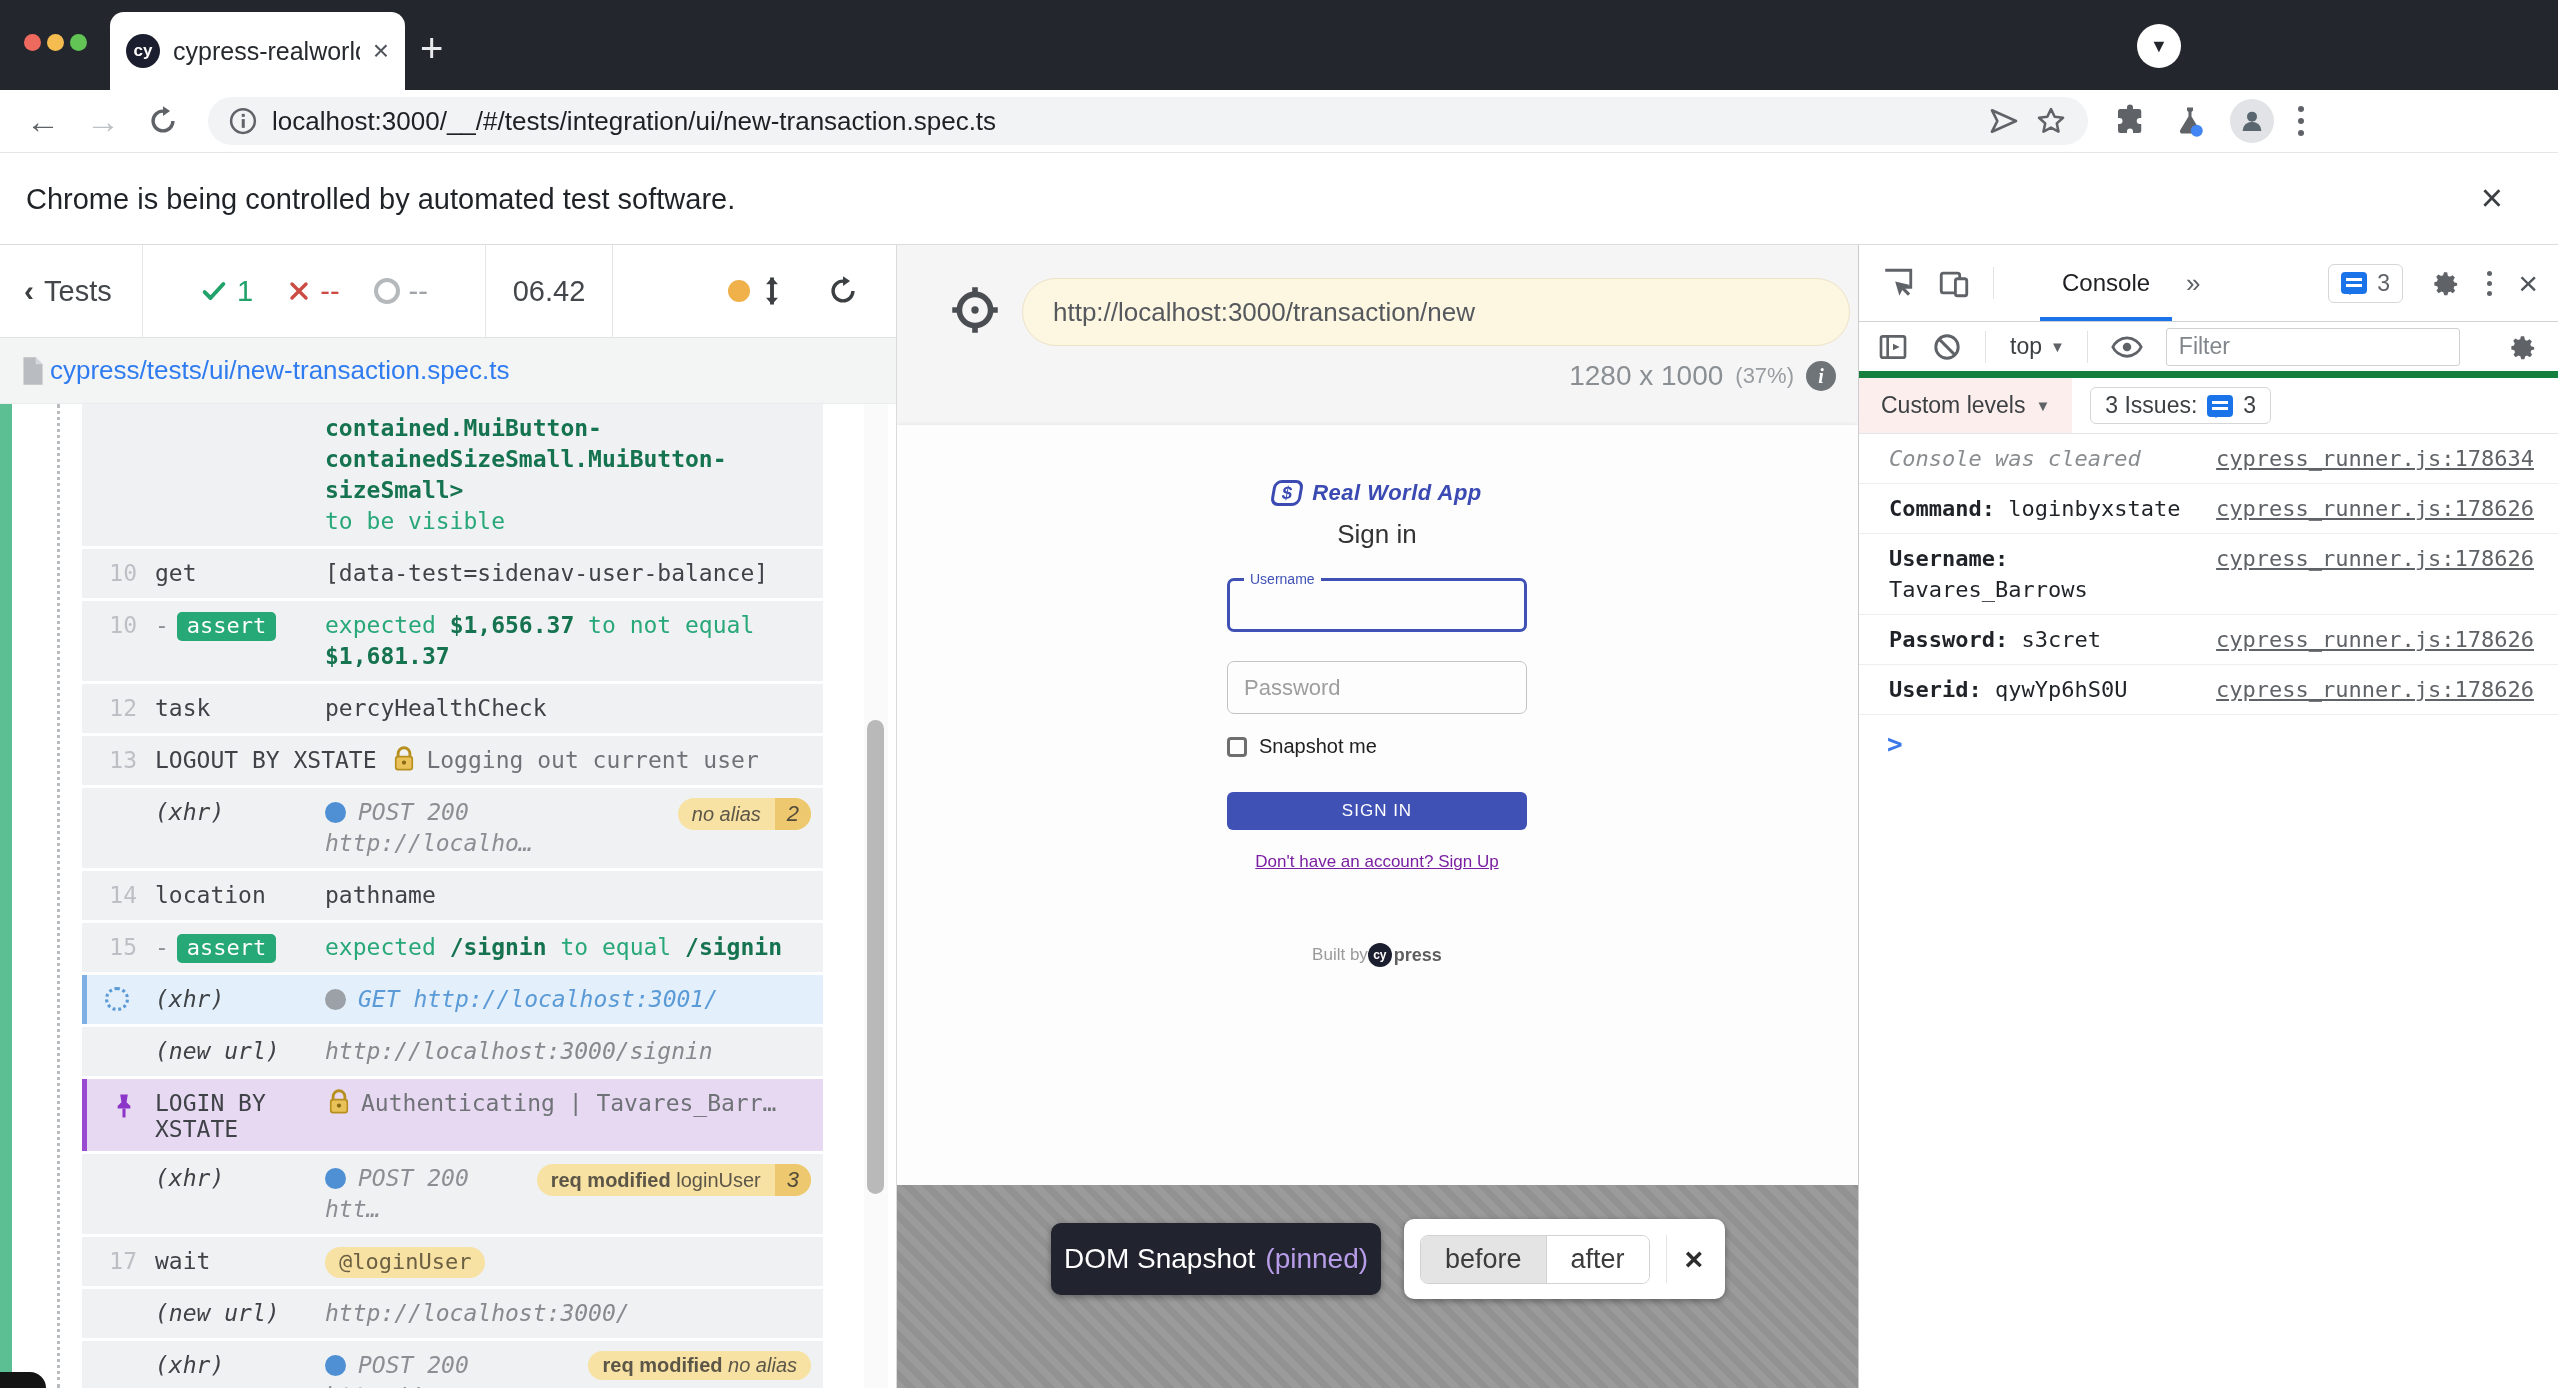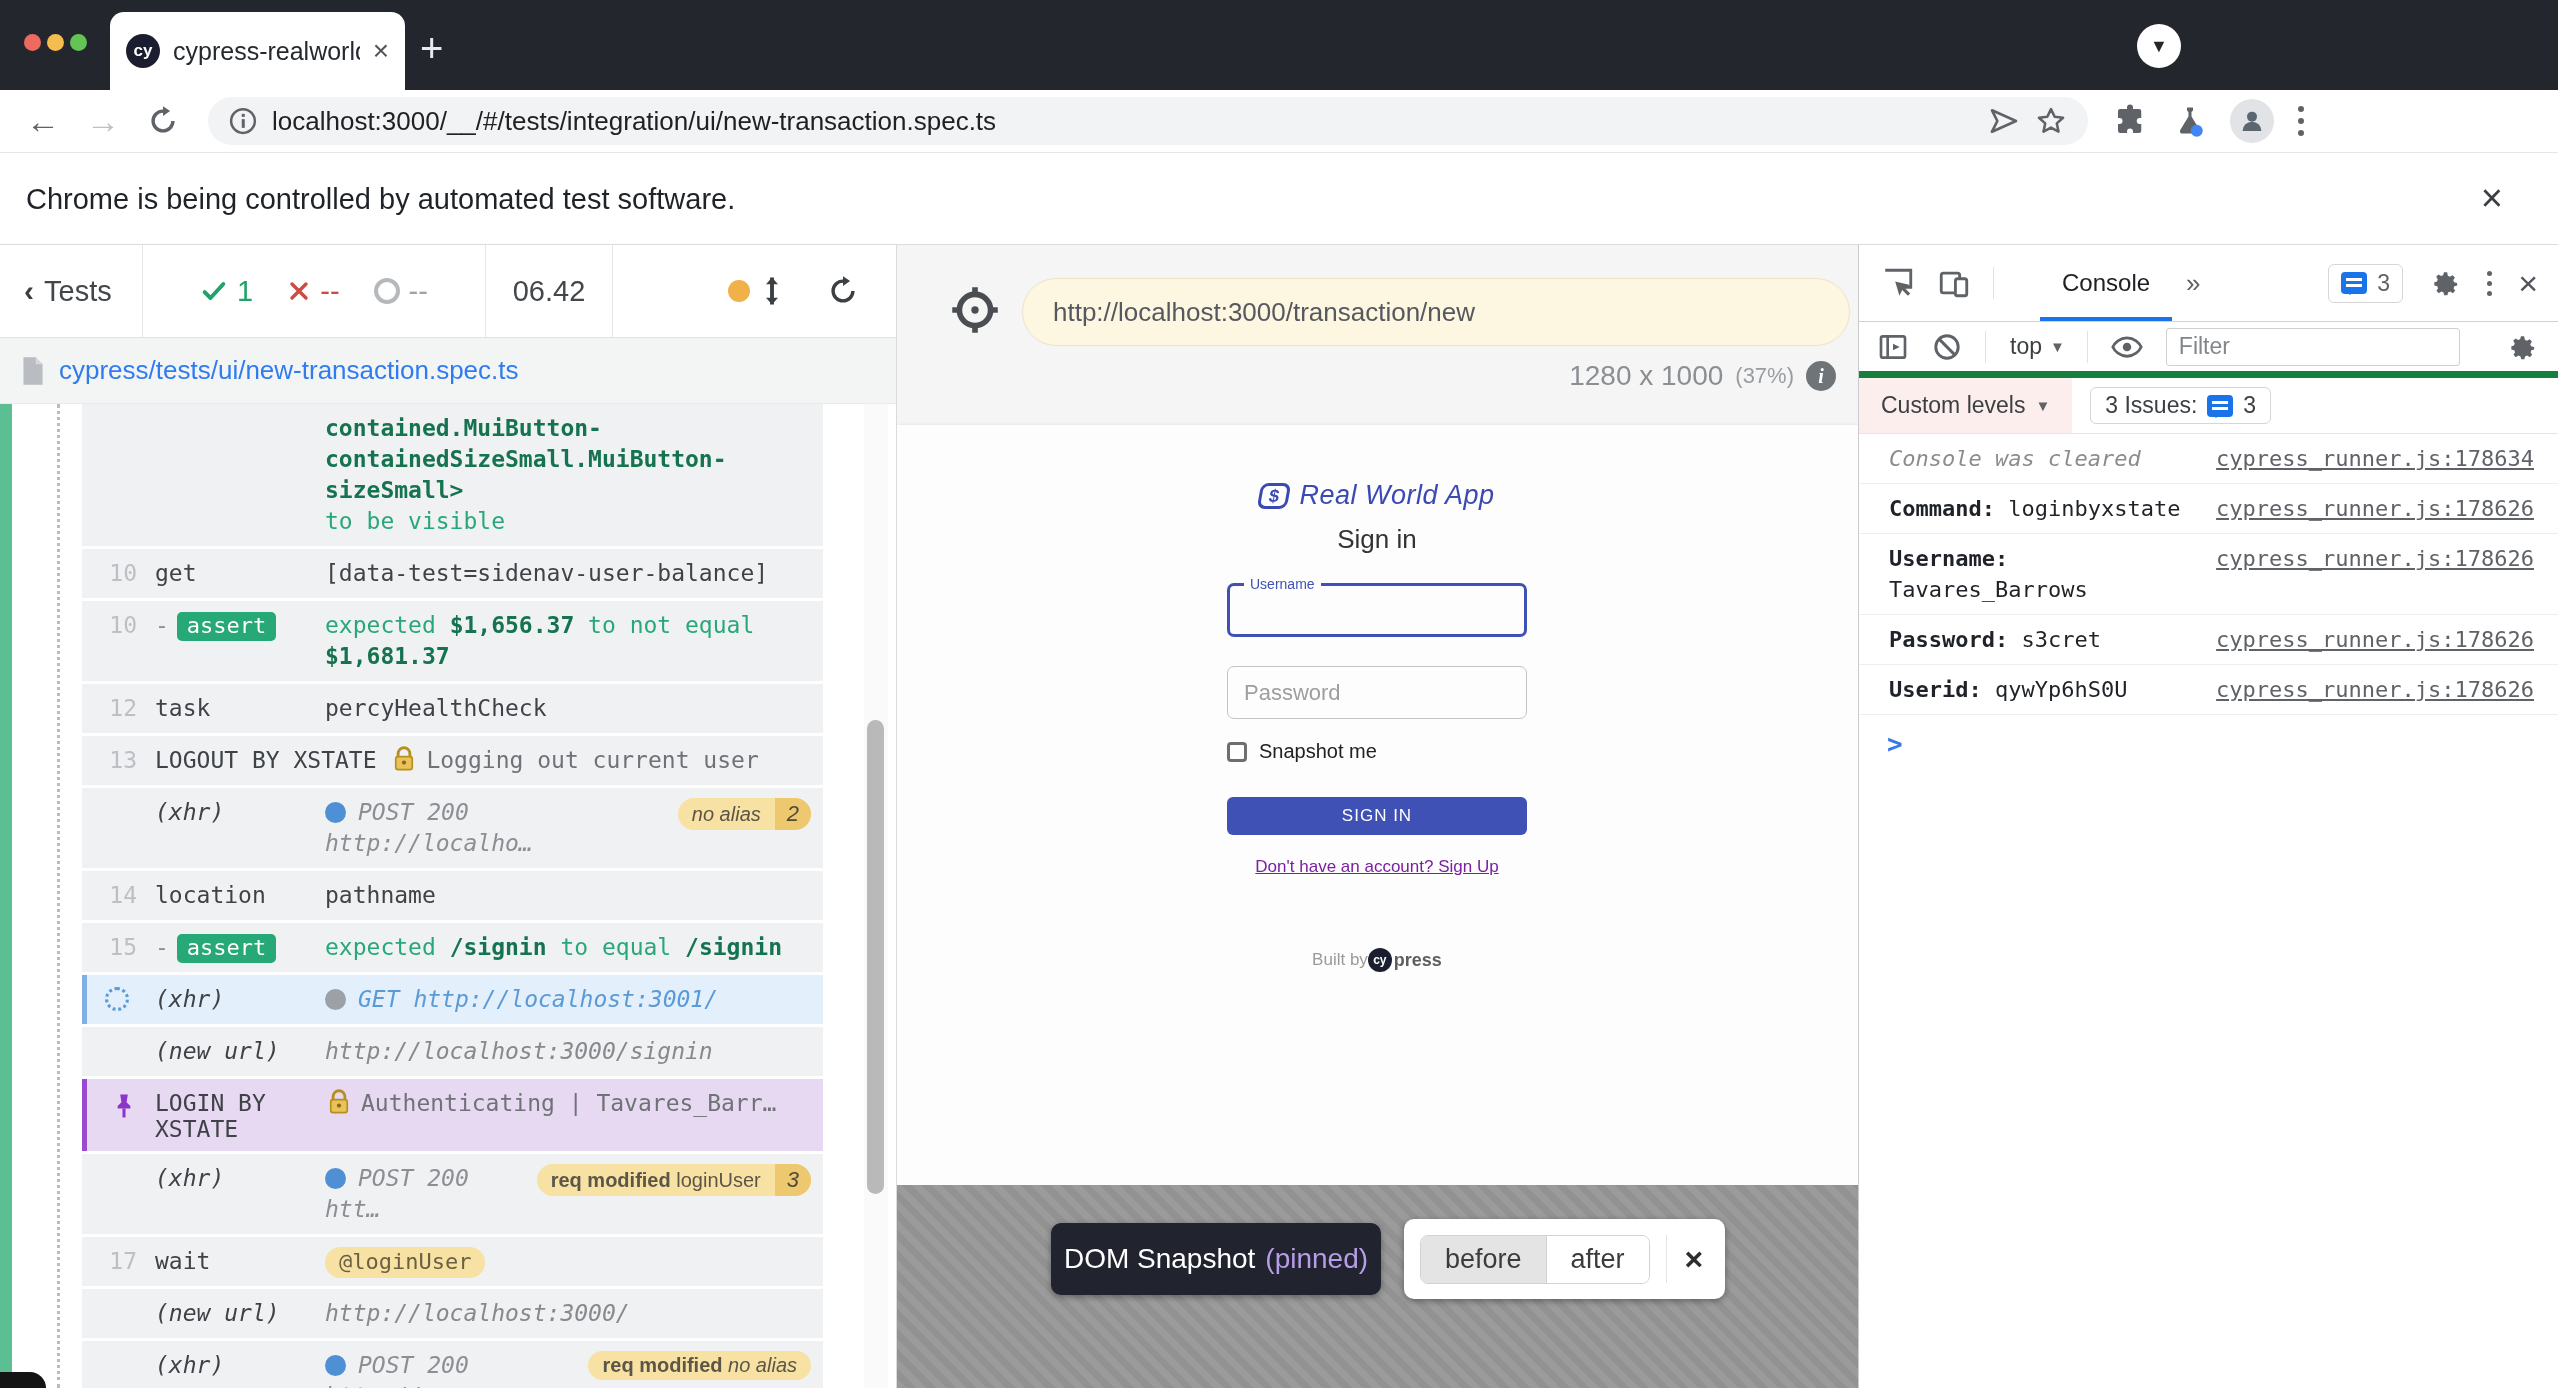--- a/index.html
+++ b/index.html
@@ -45,21 +45,21 @@
   #rep-back { width:142px; padding-left:24px; gap:10px; }
   #rep-back .chev { font-size:30px; font-weight:bold; color:#3c4043; }
   #rep-stats { width:343px; border-left:1px solid #e6e6e6; justify-content:center; gap:34px; }
   .stat { display:flex; align-items:center; gap:9px; font-size:29px; }
   .stat.pass { color:#21a26b; } .stat.fail { color:#cc4b43; } .stat.pend { color:#9fa3a7; }
   .ring { width:26px; height:26px; border:4px solid #b5b9bc; border-radius:50%; }
   #rep-duration { width:127px; border-left:1px solid #e6e6e6; justify-content:center; color:#43474b; }
   #rep-controls { flex:1; border-left:1px solid #e6e6e6; justify-content:flex-end; gap:42px; padding-right:36px; }
   #autoscroll { display:flex; align-items:center; gap:10px; }
   #autoscroll .amber { width:22px; height:22px; border-radius:50%; background:#f0b14a; }
-  #specbar { height:66px; background:#f3f4f4; display:flex; align-items:center; gap:13px; padding-left:20px; border-bottom:1px solid #ebebeb; }
+  #specbar { height:66px; background:#f3f4f4; display:flex; align-items:center; gap:4px; padding-left:20px; border-bottom:1px solid #ebebeb; }
   #specname { font-size:26px; color:#2f7bf0; }
   #log { position:relative; height:984px; background:#fff; }
   #passbar { position:absolute; left:0; top:0; bottom:0; width:12px; background:#5cbe93; }
   #indent-line { position:absolute; left:57px; top:0; bottom:0; border-left:3px dotted #b9bcbf; }
   #rows { position:absolute; left:82px; top:0; width:741px; }
   #log-scrollbar { position:absolute; left:864px; top:0; bottom:0; width:24px; background:#fafafa; }
   #log-thumb { position:absolute; left:3px; top:316px; width:17px; height:474px; background:#b9b9b9; border-radius:10px; }
   #corner-blob { position:absolute; left:0; bottom:0; width:46px; height:16px; background:#141414; border-top-right-radius:24px; }
 
   .row { position:relative; background:#eff1f3; margin-bottom:3px; padding:9px 12px 9px 0; display:grid; grid-template-columns:50px 152px 1fr auto; column-gap:18px; align-items:start; border-left:5px solid transparent; font-size:23px; min-height:48px; }
@@ -97,21 +97,21 @@
   #crosshair { position:absolute; left:52px; top:14px; }
   #stage-url { position:absolute; left:125px; top:8px; width:828px; height:68px; background:#fdf6e1; border:1px solid #ece2c6; border-radius:34px; display:flex; align-items:center; padding:0 30px; font-size:26px; color:#55595e; }
   #stage-meta { position:absolute; right:22px; top:115px; display:flex; align-items:center; gap:12px; color:#8a8f94; }
   #viewport-size { font-size:28px; }
   #viewport-zoom { font-size:22px; color:#9a9fa4; color:#989da2; }
   #info-badge { width:30px; height:30px; border-radius:50%; background:#6f7478; color:#fff; font-size:20px; font-weight:bold; display:flex; align-items:center; justify-content:center; font-family:"Liberation Serif",serif; font-style:italic; }
   #canvas { position:absolute; left:0; top:180px; width:961px; height:760px; background:#fdfdfd; box-shadow:0 2px 6px rgba(0,0,0,.18); }
   #app { position:absolute; left:330px; top:55px; width:300px; display:flex; flex-direction:column; align-items:center; }
   #brand-row { display:flex; align-items:center; gap:10px; }
   #brand-mark { width:30px; height:26px; border:3px solid #3a4ab2; border-radius:8px; transform:skewX(-10deg); color:#3a4ab2; font-weight:bold; font-size:18px; display:flex; align-items:center; justify-content:center; }
-  #brand-name { color:#3a4ab2; font-weight:normal; font-style:italic; font-size:27px; letter-spacing:.5px; }
+  #brand-name { color:#3a4ab2; font-weight:bold; font-style:italic; font-size:22px; letter-spacing:.5px; }
   #signin-h { margin-top:13px; font-size:26px; color:#333; }
   .field { position:relative; width:300px; border-radius:7px; }
   #field-user { margin-top:28px; height:54px; border:3px solid #3f51b5; }
   #field-user label { position:absolute; left:14px; top:-10px; background:#fdfdfd; padding:0 6px; font-size:14px; color:#3f51b5; }
   #field-pass { margin-top:29px; height:53px; border:1px solid #c3c3c3; display:flex; align-items:center; }
   #field-pass span { margin-left:16px; font-size:22px; color:#9e9e9e; }
   #remember { margin-top:21px; width:300px; display:flex; align-items:center; gap:12px; }
   #remember .box { width:20px; height:20px; border:3px solid #6e6e6e; border-radius:4px; }
   #remember span { font-size:20px; color:#212121; }
   #signin-btn { margin-top:34px; width:300px; height:38px; background:#3f51b5; border:none; border-radius:6px; color:#fff; font-size:17px; letter-spacing:1px; }

